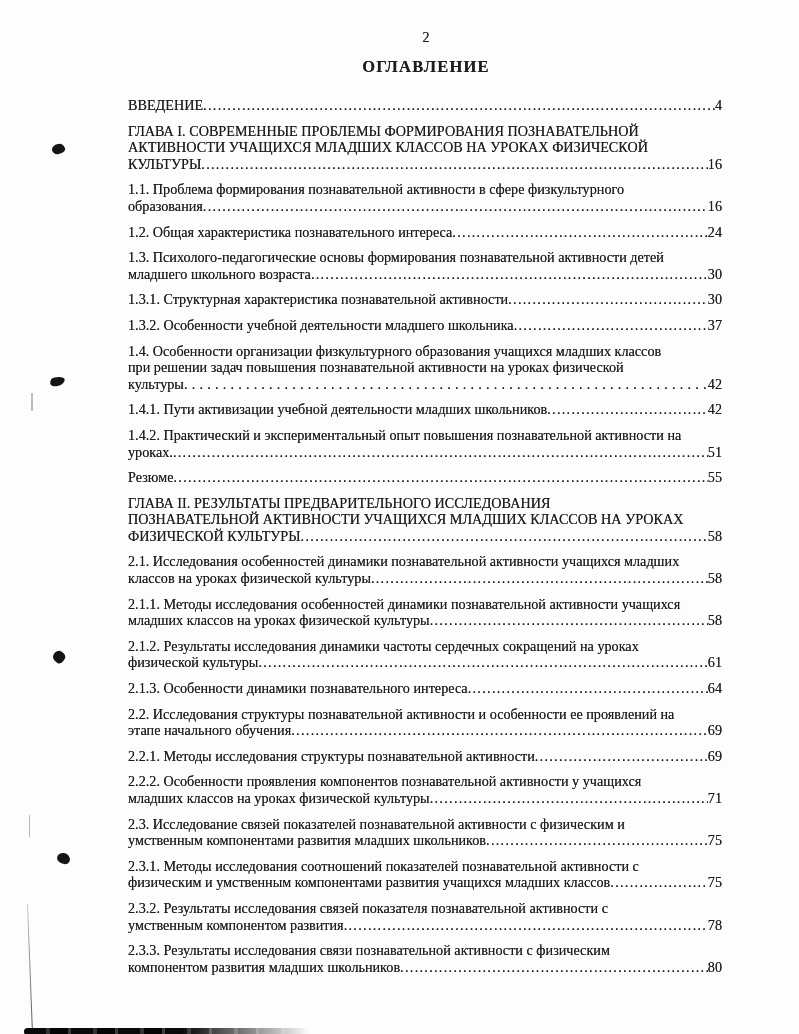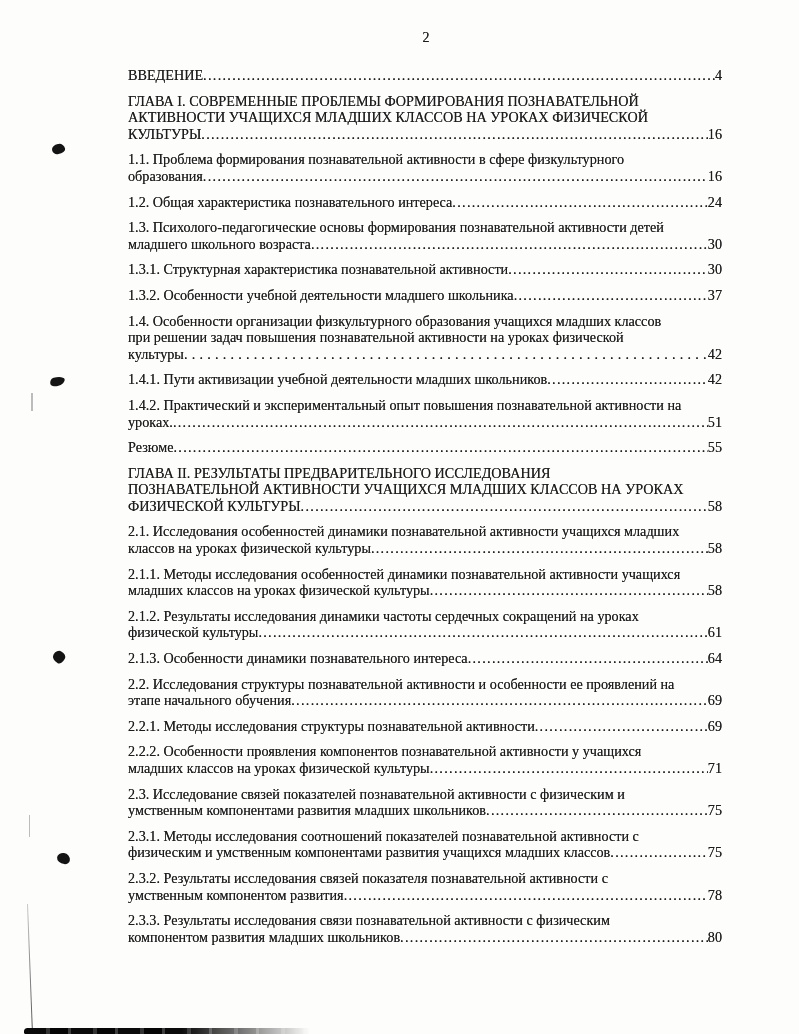--- a/index.html
+++ b/index.html
@@ -82,20 +82,21 @@
     border-radius: 3px 1px 2px 1px;
   }
 </style>
 </head>
 <body>
 
 <div class="page">
 
   <div class="column">
     <div class="page-number">2</div>
+    <div class="doc-title">ОГЛАВЛЕНИЕ</div>
     <div class="toc">
   <div class="toc-entry"><span class="t">ВВЕДЕНИЕ</span><span class="eot"></span><span class="dots" style="width: 511.797px;">............................................................................................................................................................................................................................................................................................................</span><span class="num">4</span></div>
 
   <div class="toc-entry"><span class="t">ГЛАВА I. СОВРЕМЕННЫЕ ПРОБЛЕМЫ ФОРМИРОВАНИЯ ПОЗНАВАТЕЛЬНОЙ
 АКТИВНОСТИ УЧАЩИХСЯ МЛАДШИХ КЛАССОВ НА УРОКАХ ФИЗИЧЕСКОЙ
 КУЛЬТУРЫ</span><span class="eot"></span><span class="dots" style="width: 506.5px;">............................................................................................................................................................................................................................................................................................................</span><span class="num">16</span></div>
 
   <div class="toc-entry"><span class="t">1.1. Проблема формирования познавательной активности в сфере физкультурного
 образования</span><span class="eot"></span><span class="dots" style="width: 504.969px;">............................................................................................................................................................................................................................................................................................................</span><span class="num">16</span></div>
 

